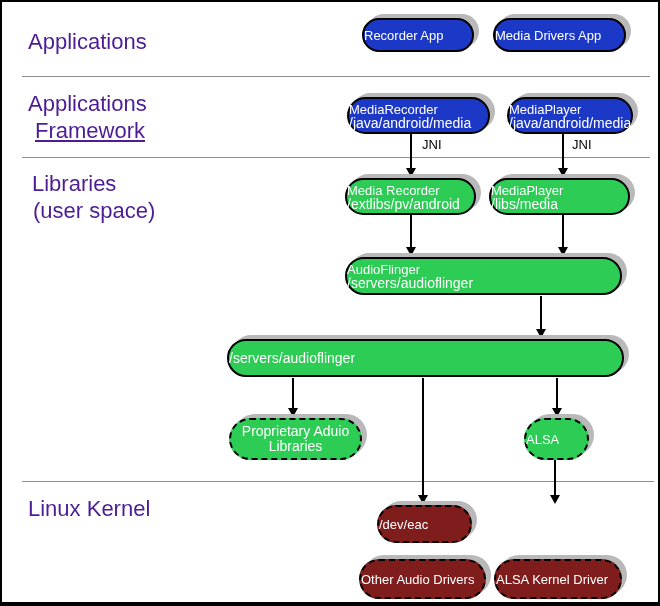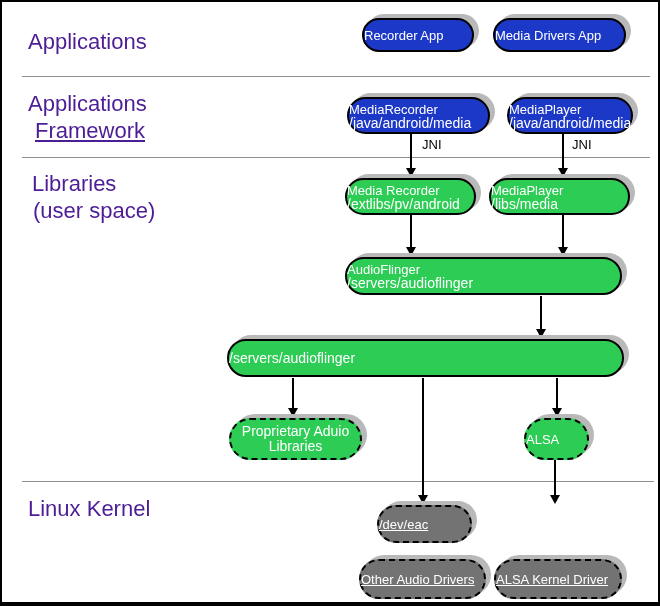--- a/index.html
+++ b/index.html
@@ -28,21 +28,21 @@
     align-items:flex-start;justify-content:center;
     color:#fff;text-align:center;
     border:2px solid #000;
     border-radius:999px;
     box-shadow:5px -4px 0 #b9b9b9;
   }
   .node .title{font-size:13px;line-height:15px;}
   .node .subtitle{font-size:14px;line-height:13px;}
   .blue{background:#1c38c6;}
   .green{background:#2dcc55;}
-  .red{background:#737373;text-decoration:underline;}
+  .red{background:#7f1d1d;}
   .dashed{border-style:dashed;}
   .vl{position:absolute;width:2px;background:#000;}
   .arr{
     position:absolute;width:0;height:0;
     border-left:5px solid transparent;
     border-right:5px solid transparent;
     border-top:9px solid #000;
   }
   .edge-label{
     position:absolute;color:#000;

